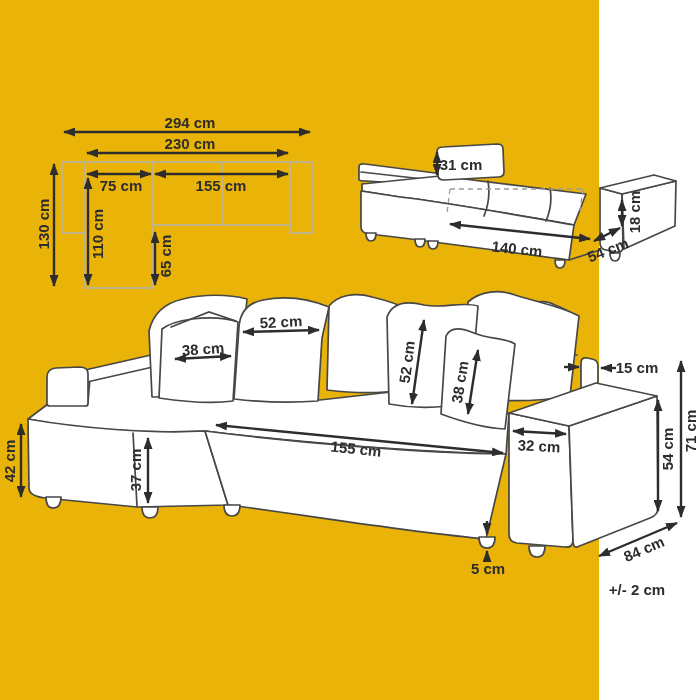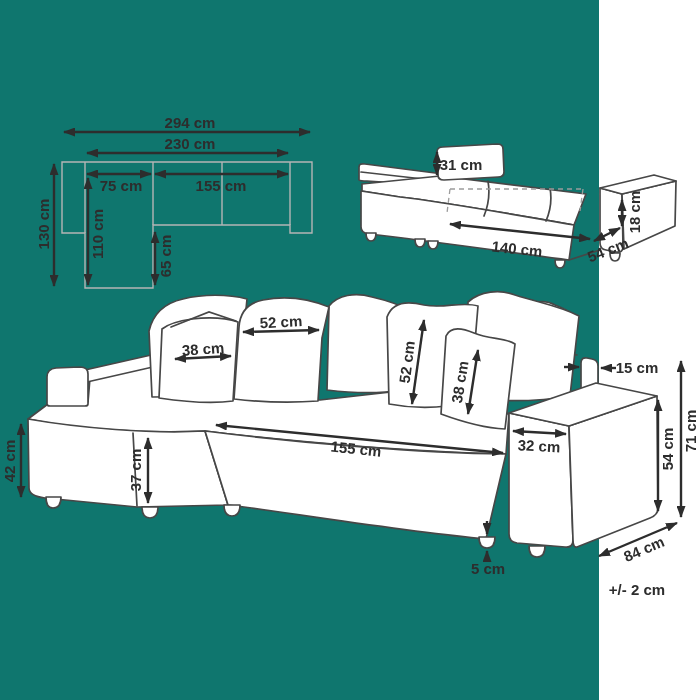--- a/index.html
+++ b/index.html
@@ -1,16 +1,16 @@
 <!DOCTYPE html>
 <html><head>
 <meta charset="utf-8">
 <style>
   html,body { margin:0; padding:0; background:#ffffff; }
-  #stage { width:599px; height:700px; background:#0f766e; position:relative; }
+  #stage { width:599px; height:700px; background:#eab308; position:relative; }
   .sk   { fill:#ffffff; stroke:#474747; stroke-width:1.7; stroke-linejoin:round; stroke-linecap:round; }
   .skl  { fill:none; stroke:#474747; stroke-width:1.7; stroke-linecap:round; }
   .plan { fill:none; stroke:#b5b5b5; stroke-width:1.4; }
   .dim  { stroke:#2d2d2d; stroke-width:2.4; fill:none; stroke-linecap:butt; }
   .dash { fill:none; stroke:#9c9c9c; stroke-width:1.3; stroke-dasharray:5 4; }
   .lbl  { font-family:"Liberation Sans", sans-serif; font-weight:bold; font-size:15px; fill:#2d2d2d; text-anchor:middle; }
 </style>
 </head>
 <body>
 

